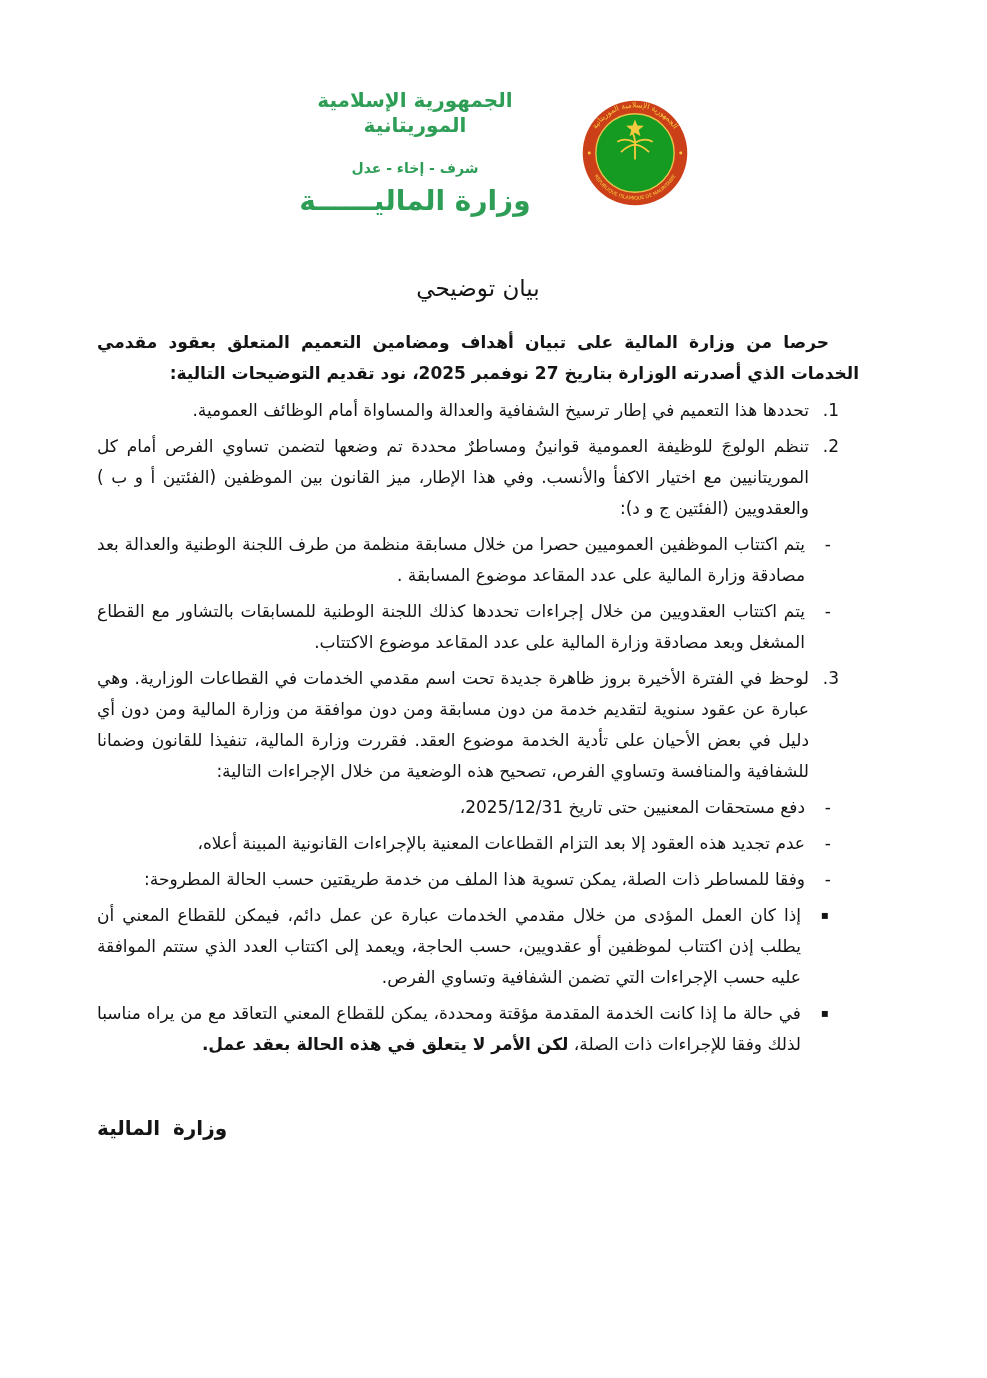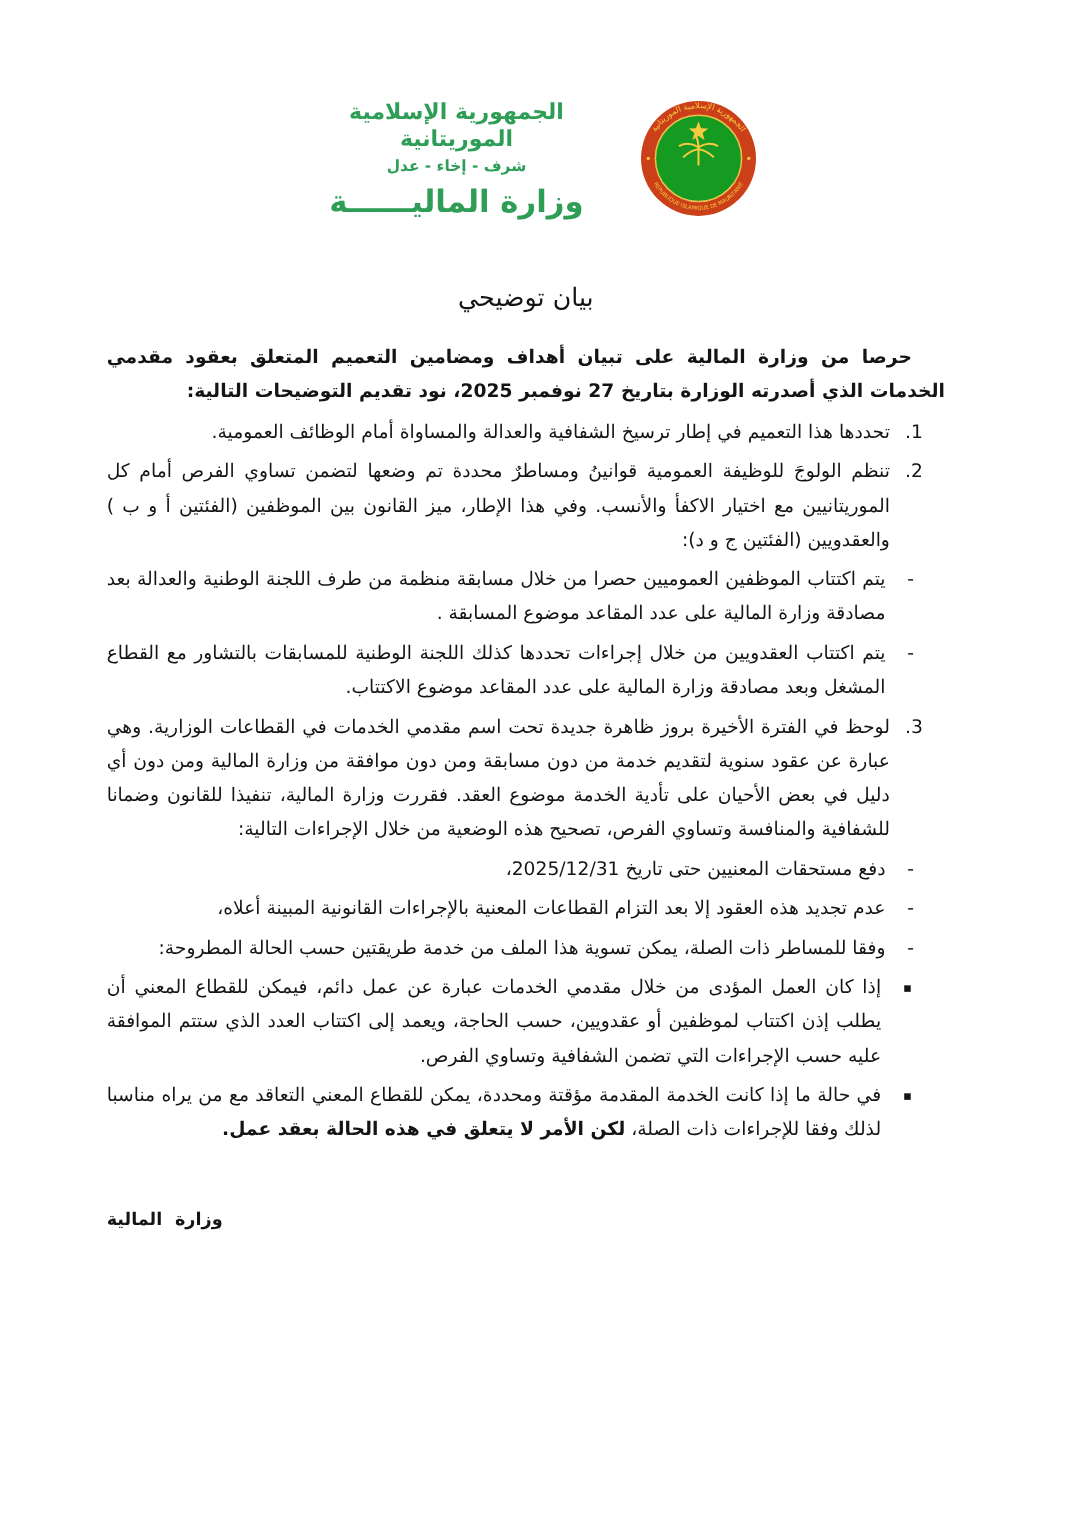--- a/index.html
+++ b/index.html
@@ -5,41 +5,41 @@
   html,body{margin:0;padding:0;background:#ffffff;}
   .page{
     width:956px;min-height:1378px;background:#ffffff;box-sizing:border-box;
     padding-top:88px;position:relative;
     font-family:"DejaVu Sans",sans-serif;color:#141414;
   }
   
   .letterhead{display:flex;justify-content:center;align-items:center;gap:14px;}
   .head-text{width:300px;text-align:center;color:#2e9e57;direction:rtl;}
   .republic{font-size:20px;font-weight:bold;line-height:1.25;}
-  .motto{font-size:14px;font-weight:bold;margin-top:4px;}
+  .motto{font-size:14px;font-weight:bold;margin-top:22px;}
   .ministry{font-size:28px;font-weight:bold;margin-top:8px;}
   .seal{width:112px;height:112px;flex:none;}
   
   .doc-title{margin-top:58px;text-align:center;font-size:23px;font-weight:normal;direction:rtl;}
   
   .body{direction:rtl;padding:26px 97px 0 97px;font-size:17px;line-height:31px;text-align:justify;}
   .intro{text-indent:30px;margin:0 0 6px 0;font-weight:bold;}
   .li{display:flex;margin-top:5px;}
   .mk{flex:none;text-align:right;}
   .num{margin-right:20px;}
   .num .mk{width:30px;}
   .dash{margin-right:28px;}
   .dash .mk{width:26px;}
   .sqr{margin-right:30px;}
   .sqr .mk{width:28px;font-size:12px;line-height:31px;}
   .txt{flex:1;}
   .bold-note{font-weight:bold;}
   
   .signature{margin-top:56px;padding:0 97px;direction:rtl;text-align:left;
-             font-size:16px;font-weight:bold;word-spacing:6px;}
+             font-size:20px;font-weight:bold;word-spacing:6px;}
 </style>
 </head>
 <body>
 
 <div class="page">
 
   <div class="letterhead">
     <div class="head-text">
       <div class="republic">الجمهورية الإسلامية الموريتانية</div>
       <div class="motto">شرف - إخاء - عدل</div>

